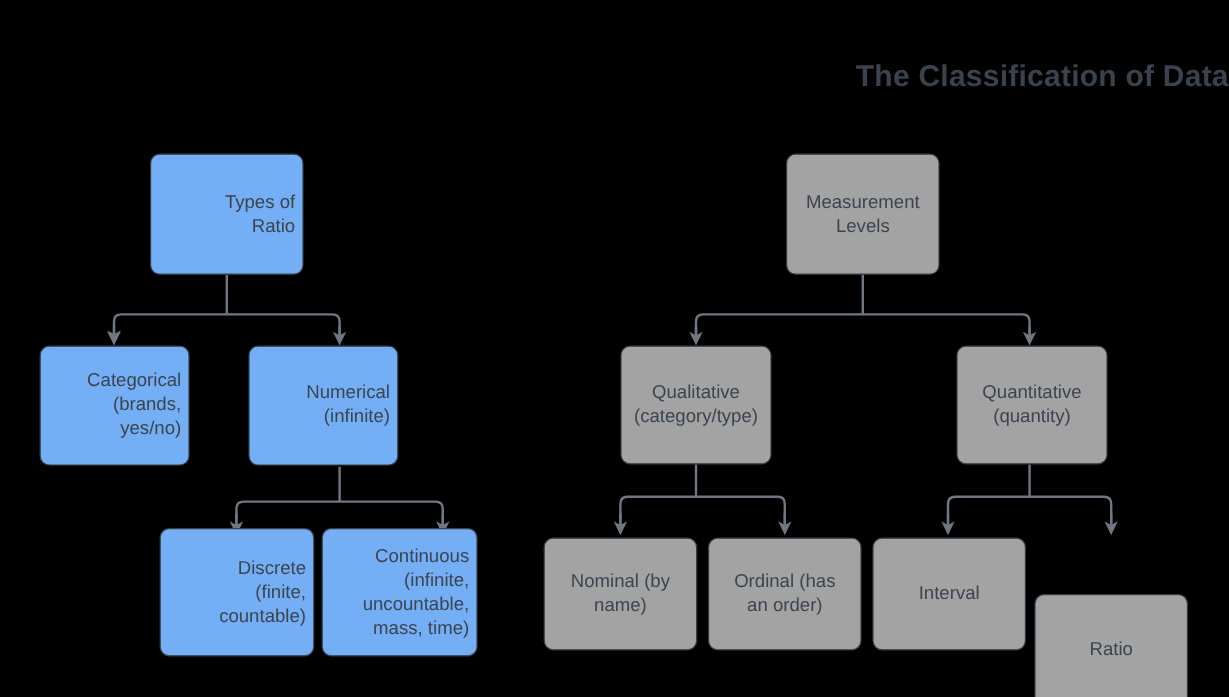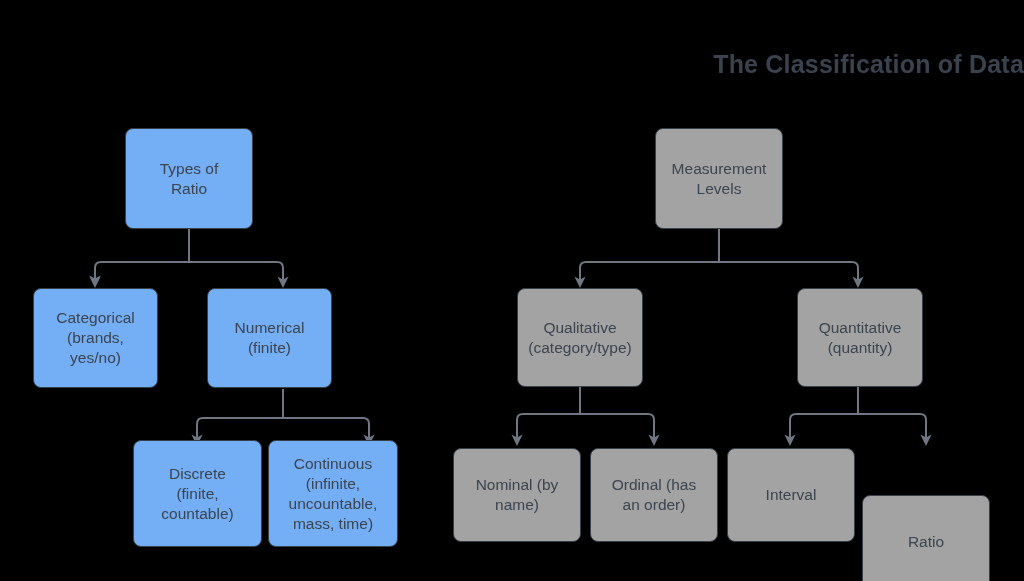--- a/index.html
+++ b/index.html
@@ -47,21 +47,21 @@
     display: flex;
     align-items: center;
     justify-content: center;
     text-align: center;
     color: #3b444f;
     font-size: 15.5px;
     line-height: 20px;
     font-family: "Liberation Sans", sans-serif;
     padding: 2px 6px;
   }
-  .node.blue { background: #74aef5; }
+  .node.blue { background: #74aef5; text-align: right; }
   .node.yellow { background: #a3a3a3; }
   .node span { display: block; width: 100%; }
 </style>
 </head>
 <body>
 
 <div id="diagram-root">
 
   <div class="title">The Classification of Data</div>
 
@@ -112,21 +112,21 @@
     <span>
       <span>Categorical</span>
       <span>(brands,</span>
       <span>yes/no)</span>
     </span>
   </div>
 
   <div class="node blue" style="left:207px; top:288px; width:125px; height:100px;">
     <span>
       <span>Numerical</span>
-      <span>(finite)</span>
+      <span>(infinite)</span>
     </span>
   </div>
 
   <div class="node blue" style="left:133px; top:440px; width:129px; height:107px;">
     <span>
       <span>Discrete</span>
       <span>(finite,</span>
       <span>countable)</span>
     </span>
   </div>

